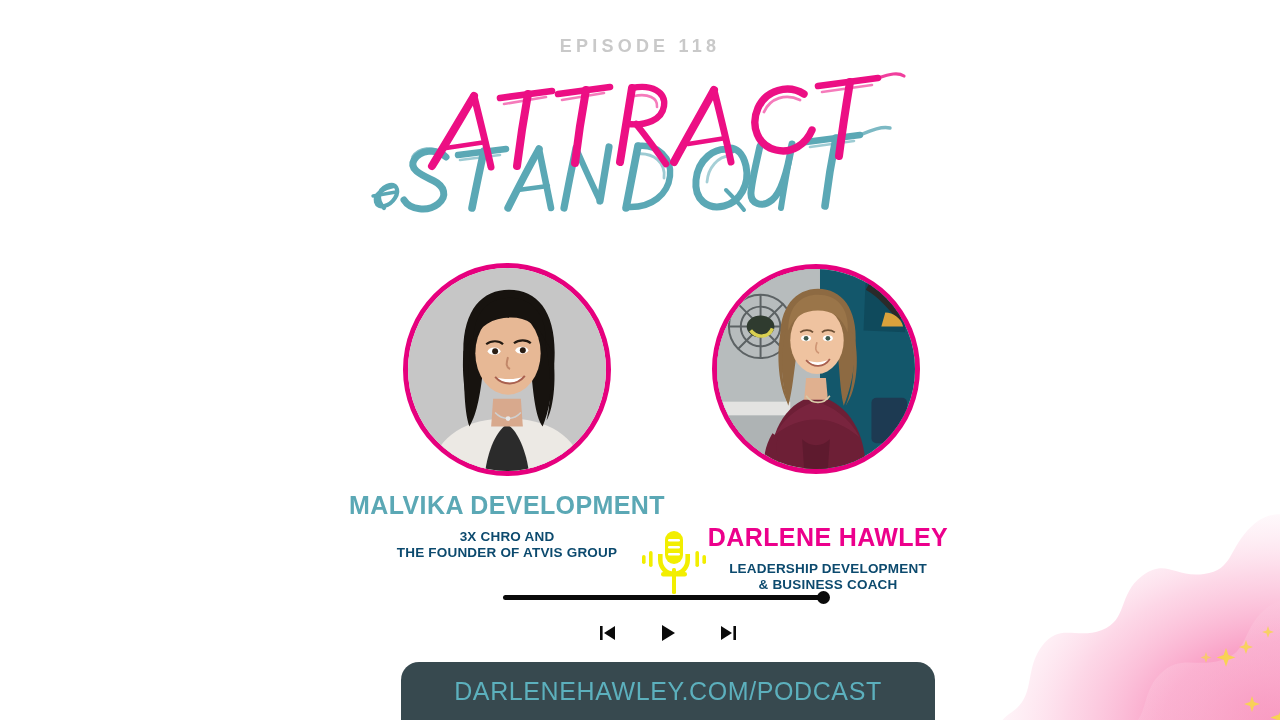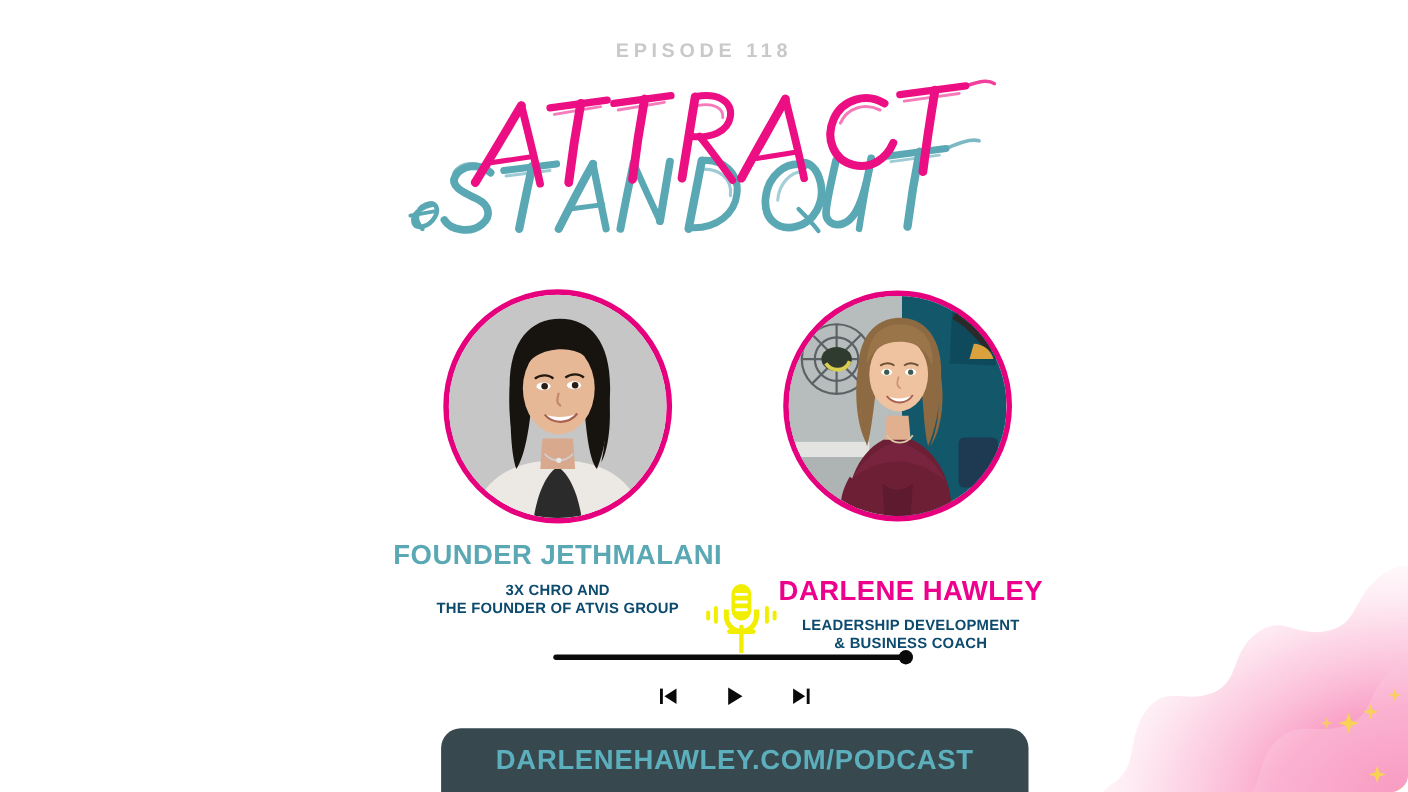--- a/index.html
+++ b/index.html
@@ -15,21 +15,20 @@
     font-family: "Liberation Sans", sans-serif;
     position: relative;
   }
 
   #canvas {
     position: relative;
     width: 1280px;
     height: 720px;
     background: #ffffff;
     overflow: hidden;
-    border-radius: 16px;
   }
 
   
   .watermark {
     position: absolute;
     right: -40px;
     bottom: -30px;
     width: 330px;
     height: 250px;
     pointer-events: none;
@@ -161,21 +160,21 @@
     height: 58px;
     background: #37494f;
     border-radius: 18px 18px 0 0;
     display: flex;
     align-items: center;
     justify-content: center;
   }
   .url-text {
     color: #5cb0bd;
     font-size: 25px;
-    font-weight: bold;
+    font-weight: normal;
     letter-spacing: 0.6px;
   }
 </style>
 </head>
 <body>
 
 <div id="canvas">
 
   <svg class="watermark" viewBox="0 0 330 250" xmlns="http://www.w3.org/2000/svg">
     <defs>
@@ -385,21 +384,21 @@
         <path d="M101,74 C99,80 99,83 103,85" stroke="#cf9675" stroke-width="1.7" fill="none"></path>
         <path d="M90,92 C97,99 108,99 114,91 C107,95 97,95 90,92 Z" fill="#ffffff"></path>
         <path d="M90,92 C97,100 108,100 114,91" stroke="#a8604f" stroke-width="1.8" fill="none"></path>
 
         <path d="M90,128 C96,137 108,137 114,128" stroke="#d9c9a8" stroke-width="1.6" fill="none"></path>
       </svg>
     </div>
   </div>
 
   <div class="guest-block" id="guest-left">
-    <div class="guest-name">FOUNDER JETHMALANI</div>
+    <div class="guest-name">MALVIKA DEVELOPMENT</div>
     <div class="guest-role">3X CHRO AND
 THE FOUNDER OF ATVIS GROUP</div>
   </div>
 
   <div class="guest-block" id="guest-right">
     <div class="guest-name">DARLENE HAWLEY</div>
     <div class="guest-role">LEADERSHIP DEVELOPMENT
 &amp; BUSINESS COACH</div>
   </div>
 

